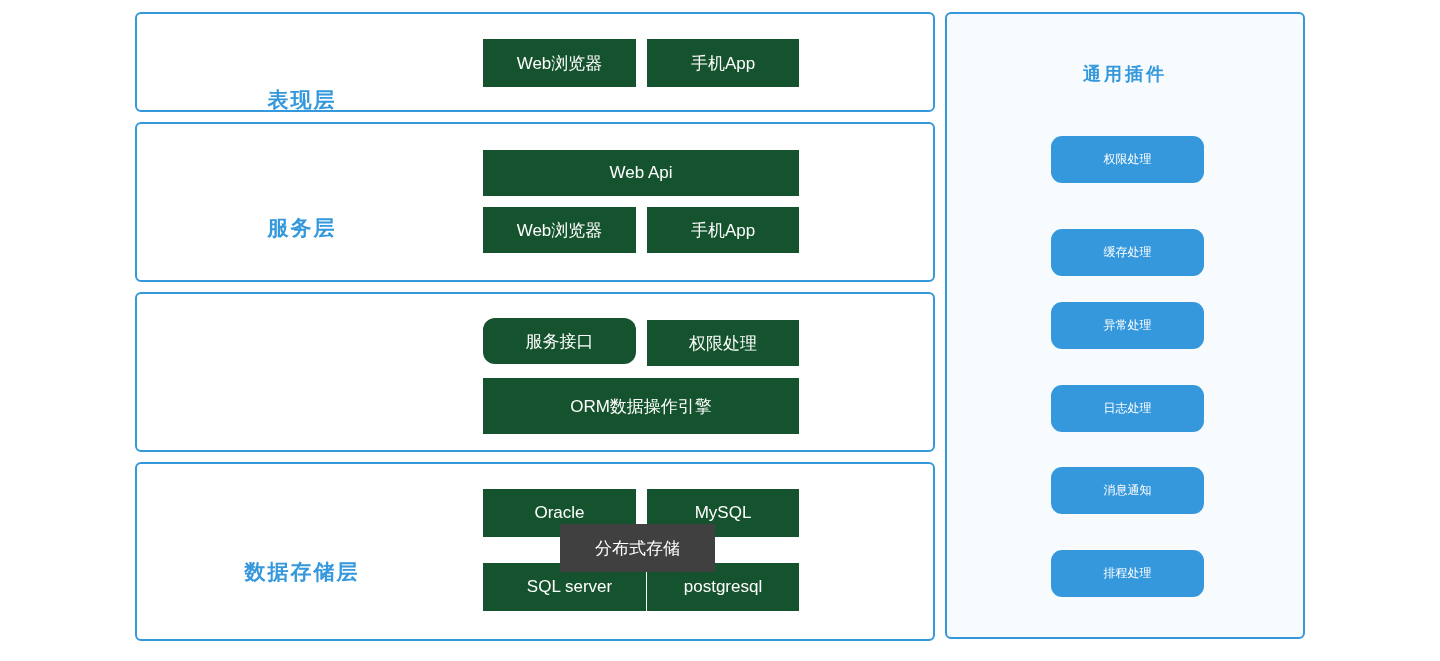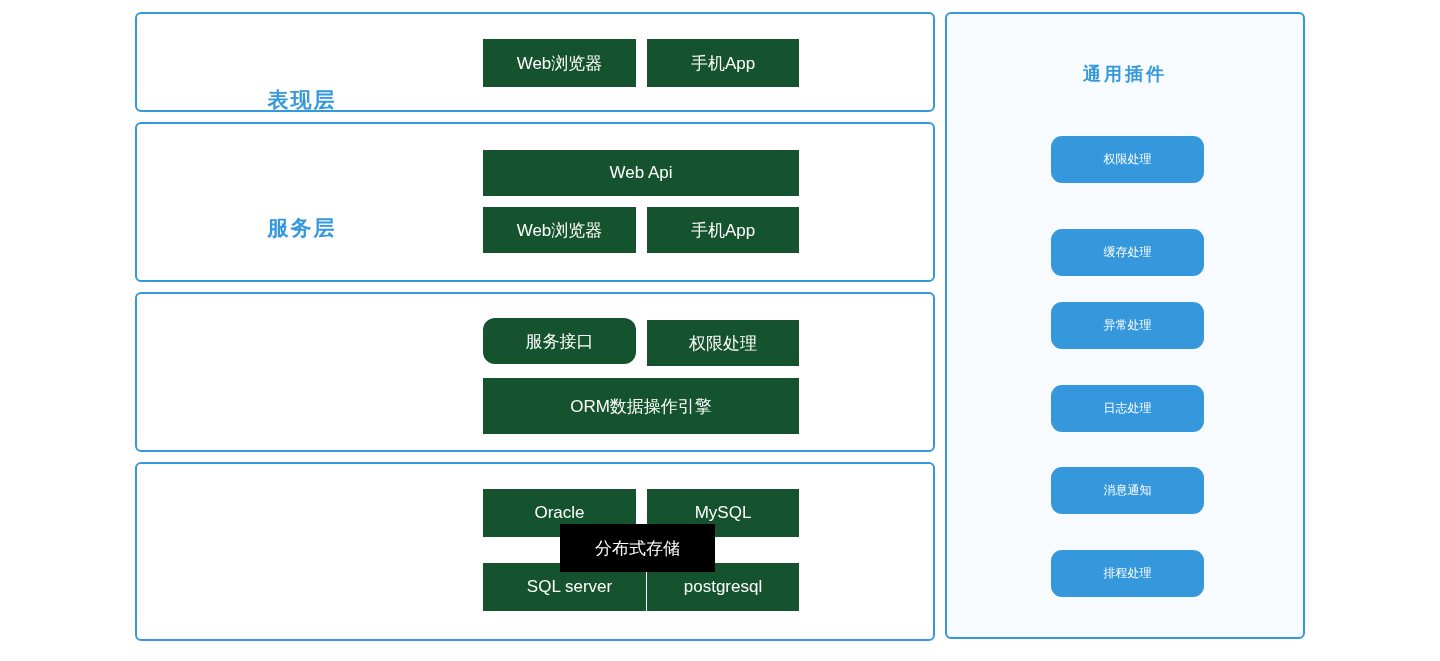--- a/index.html
+++ b/index.html
@@ -39,21 +39,21 @@
     position: absolute;
     background: #14532d;
     color: #ffffff;
     font-size: 17px;
     display: flex;
     align-items: center;
     justify-content: center;
     white-space: nowrap;
   }
   .blk.orange {
-    background: #000000;
+    background: #404040;
     z-index: 5;
     text-align: right;
   }
   .panel {
     position: absolute;
     left: 945px;
     top: 12px;
     width: 360px;
     height: 627px;
     background: #f7fbfe;
@@ -105,20 +105,21 @@
     <div class="blk" style="left:510px; top:83px; width:152px; height:46px;">手机App</div>
   </div>
 
   <div class="layer-box" style="top:292px; height:160px;">
     <div class="blk" style="left:346px; top:24px; width:153px; height:46px;border-radius:12px;">服务接口</div>
     <div class="blk" style="left:510px; top:26px; width:152px; height:46px;">权限处理</div>
     <div class="blk" style="left:346px; top:84px; width:316px; height:56px;">ORM数据操作引擎</div>
   </div>
 
   <div class="layer-box" style="top:462px; height:179px;">
+    <div class="layer-label" style="top:72px;">数据存储层</div>
     <div class="blk" style="left:346px; top:25px; width:153px; height:48px;">Oracle</div>
     <div class="blk" style="left:510px; top:25px; width:152px; height:48px;">MySQL</div>
     <div class="blk" style="left:346px; top:99px; width:153px; height:48px;padding-left:10px;">SQL server</div>
     <div class="blk" style="left:510px; top:99px; width:152px; height:48px;">postgresql</div>
     <div class="blk orange" style="left:423px; top:60px; width:155px; height:48px;">分布式存储</div>
   </div>
 
   <div class="panel">
     <div class="panel-title">通用插件</div>
     <div class="plugin-blk" style="top:122px;">权限处理</div>

